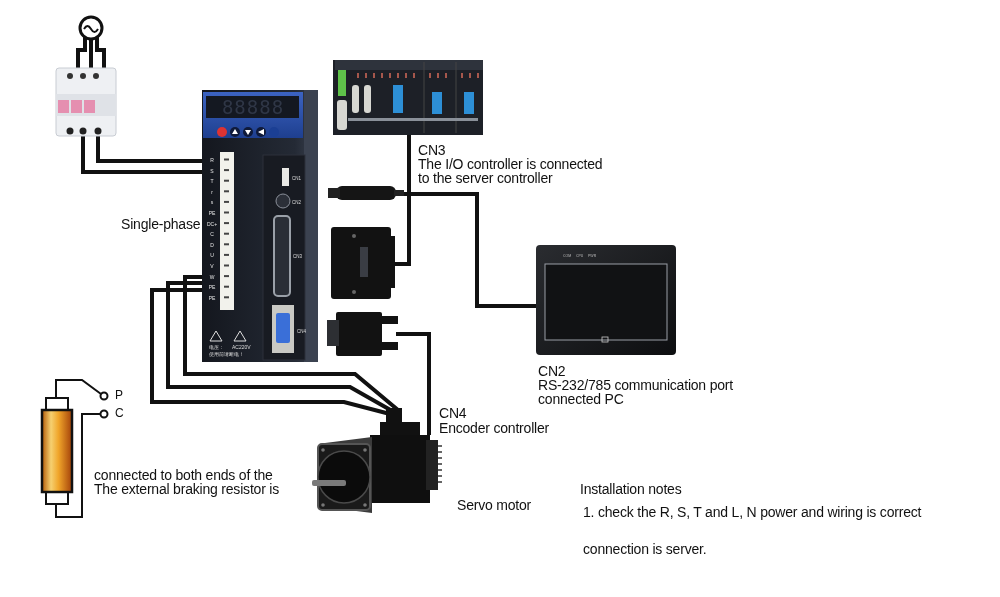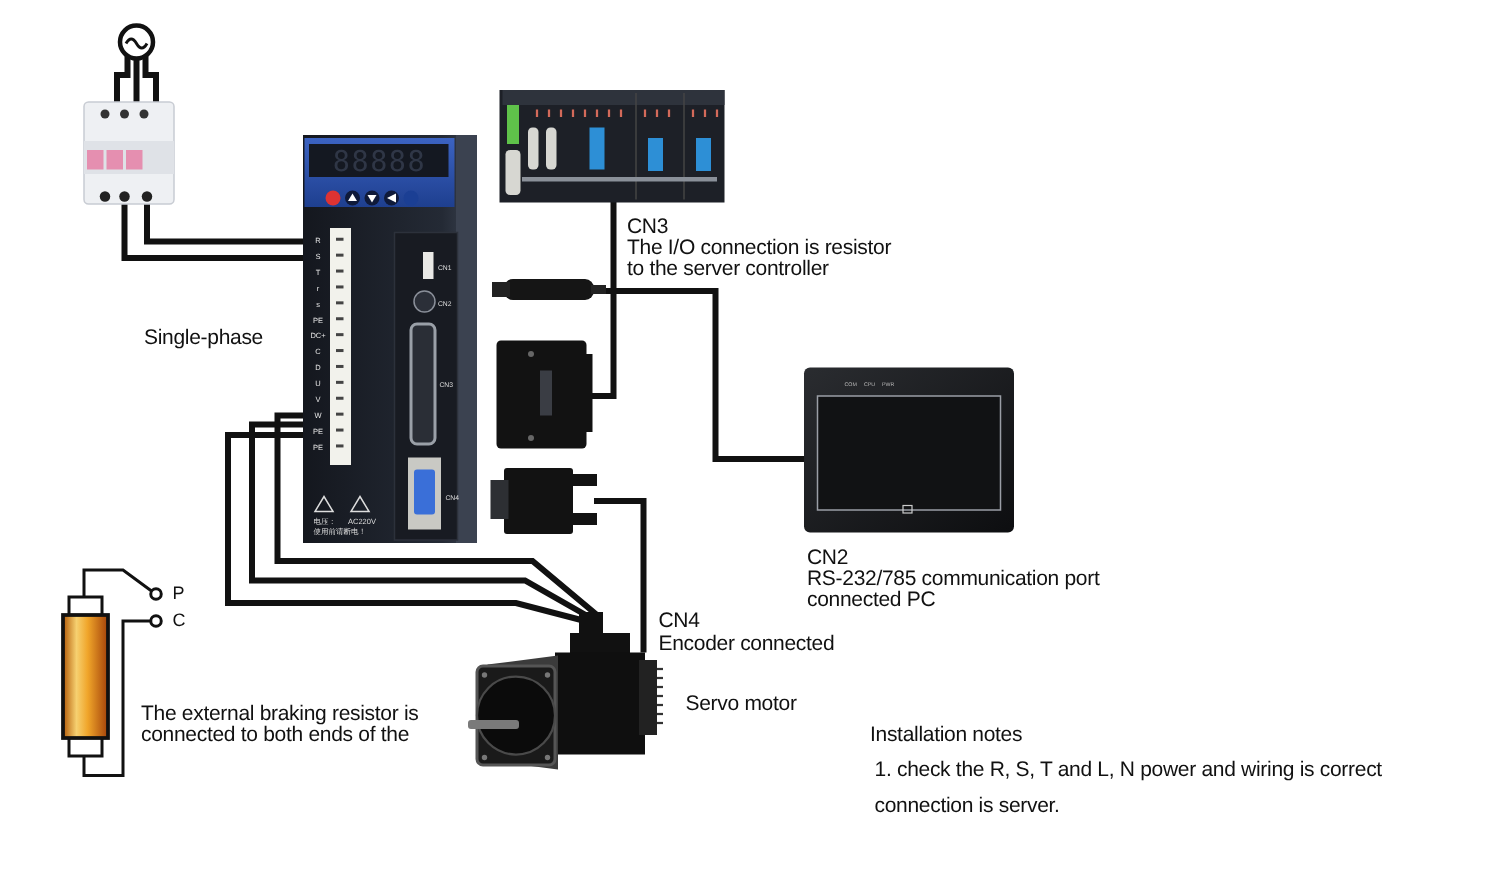--- a/index.html
+++ b/index.html
@@ -232,46 +232,46 @@
 
   <g>
     <rect x="46" y="398" width="22" height="14" fill="#fff" stroke="#111" stroke-width="2"></rect>
     <rect x="46" y="490" width="22" height="14" fill="#fff" stroke="#111" stroke-width="2"></rect>
     <rect x="42" y="410" width="30" height="82" fill="url(#resGrad)" stroke="#111" stroke-width="2.5"></rect>
   </g>
   <circle cx="104" cy="396" r="3.5" fill="#fff" stroke="#111" stroke-width="2"></circle>
   <circle cx="104" cy="414" r="3.5" fill="#fff" stroke="#111" stroke-width="2"></circle>
 </svg>
 
-<div class="lbl" style="left:96px;top:217px;font-size:14px">Single-phase</div>
+<div class="lbl" style="left:121px;top:217px;font-size:14px">Single-phase</div>
 
 <div class="lbl" style="left:418px;top:143px;line-height:14px;font-size:14px">
   <div>CN3</div>
-  <div>The I/O connection is resistor</div>
+  <div>The I/O controller is connected</div>
   <div>to the server controller</div>
 </div>
 
 <div class="lbl" style="left:538px;top:364px;line-height:14px;font-size:14px">
   <div>CN2</div>
   <div>RS-232/785 communication port</div>
   <div>connected PC</div>
 </div>
 
 <div class="lbl" style="left:439px;top:406px;line-height:15px;font-size:14px">
   <div>CN4</div>
-  <div>Encoder connected</div>
-</div>
-
-<div class="lbl" style="left:457px;top:461px;font-size:14px">Servo motor</div>
+  <div>Encoder controller</div>
+</div>
+
+<div class="lbl" style="left:457px;top:498px;font-size:14px">Servo motor</div>
 
 <div class="lbl small" style="left:115px;top:388px;font-size:12px">P</div>
 <div class="lbl small" style="left:115px;top:406px;font-size:12px">C</div>
 
 <div class="lbl" style="left:94px;top:468px;line-height:14px;font-size:14px">
+  <div>connected to both ends of the</div>
   <div>The external braking resistor is</div>
-  <div>connected to both ends of the</div>
 </div>
 
 <div class="lbl" style="left:580px;top:482px;font-size:14px">Installation notes</div>
 <div class="lbl" style="left:583px;top:505px;line-height:14px;font-size:14px">
-  <div style="margin-bottom:10px">1. check the R, S, T and L, N power and wiring is correct</div>
+  <div style="margin-bottom:23px">1. check the R, S, T and L, N power and wiring is correct</div>
   <div>connection is server.</div>
 </div>
 
 </body></html>

